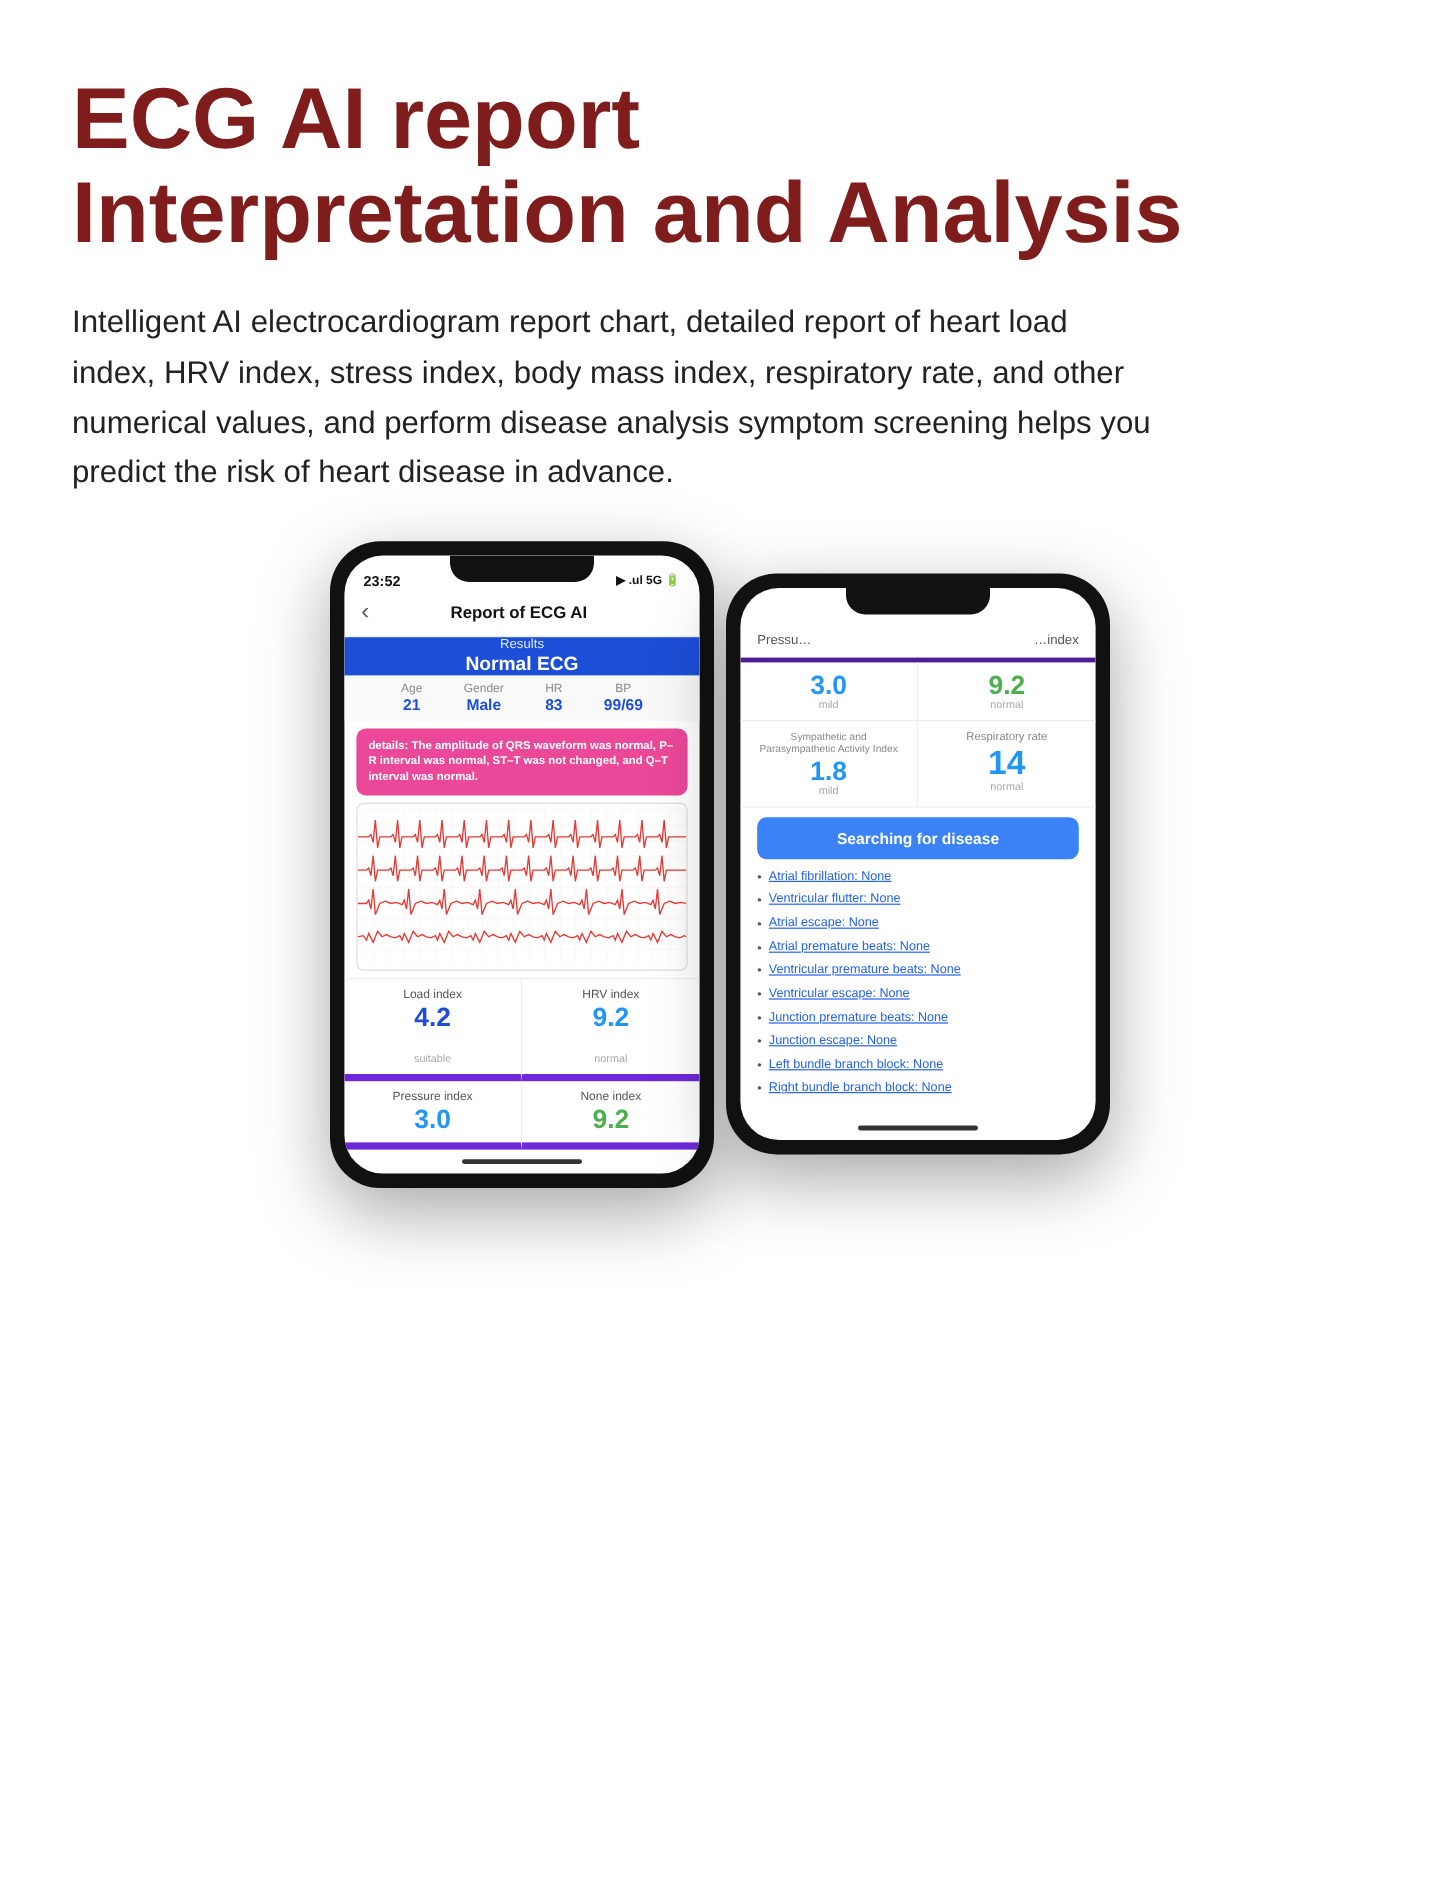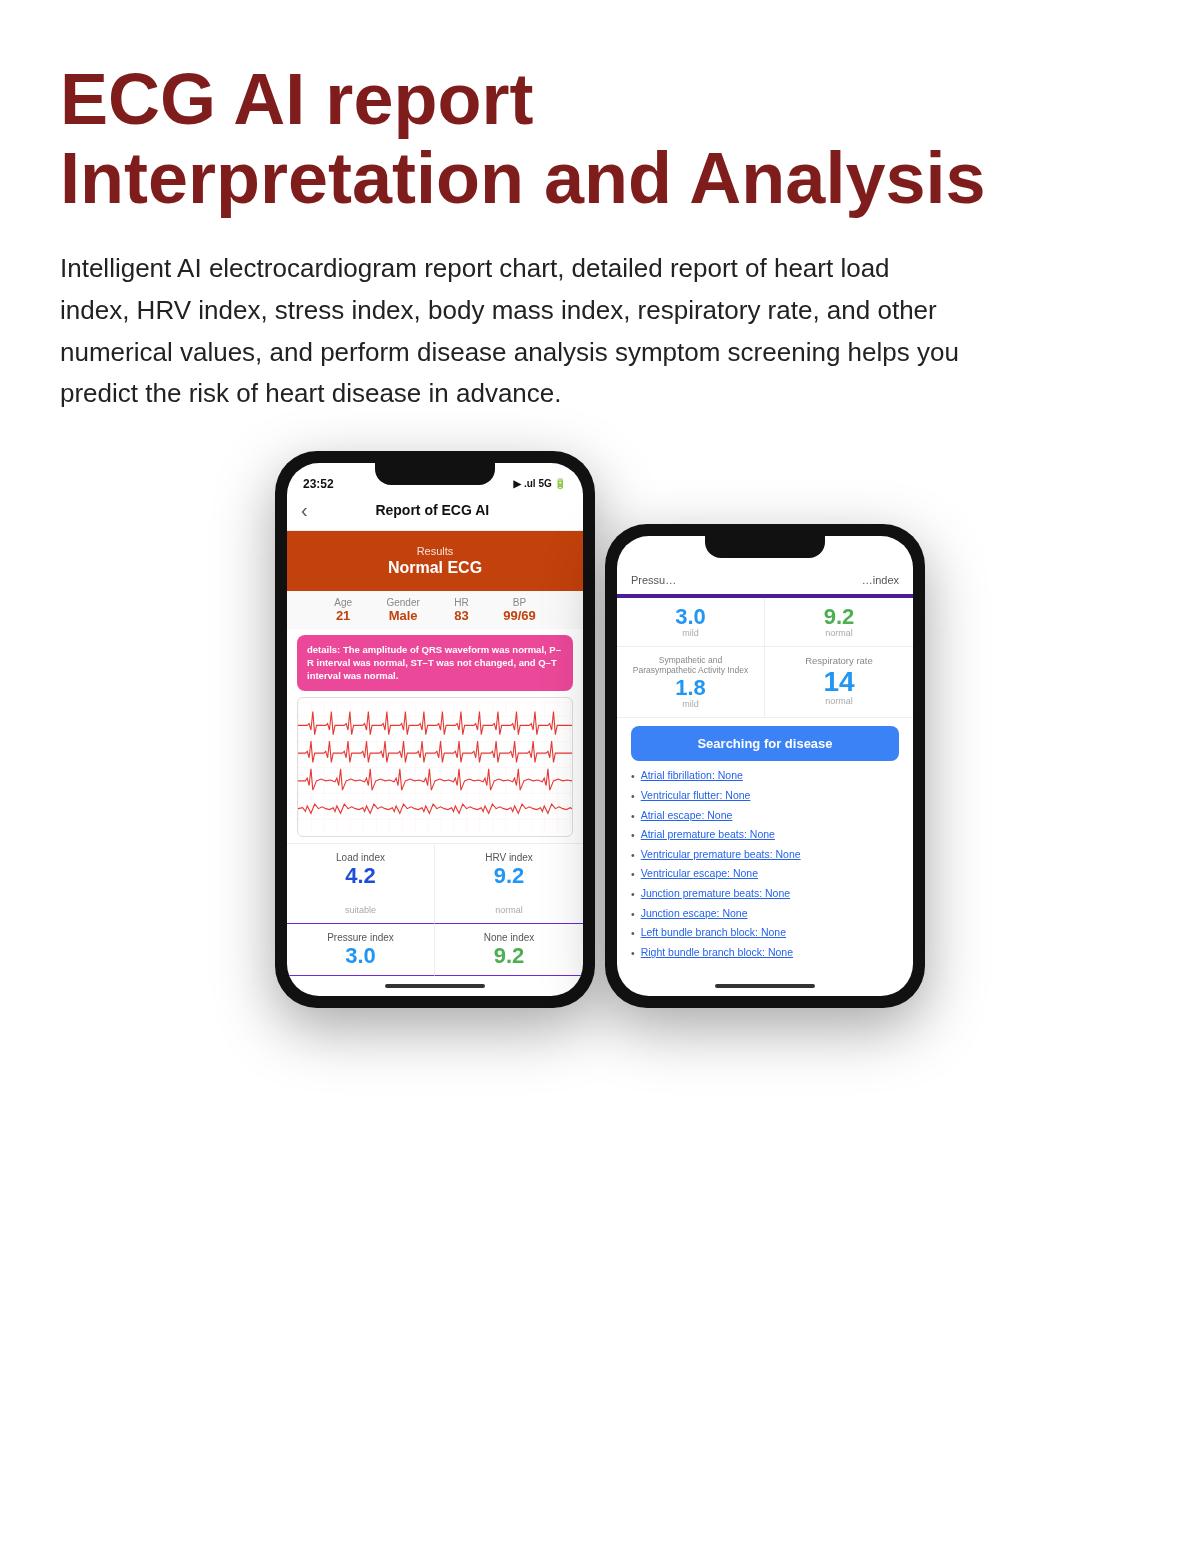--- a/index.html
+++ b/index.html
@@ -26,21 +26,21 @@
       line-height: 1.6;
       color: #222;
       max-width: 900px;
       margin-bottom: 36px;
     }
 
     .phones-container {
       display: flex;
       justify-content: center;
       gap: 10px;
-      align-items: flex-end;
+      align-items: center;
     }
 
     
     .phone-frame {
       width: 320px;
       background: #111;
       border-radius: 42px;
       padding: 12px;
       box-shadow: 0 20px 60px rgba(0,0,0,0.35);
       position: relative;
@@ -107,22 +107,22 @@
     .ecg-header-title {
       flex: 1;
       text-align: center;
       font-size: 14px;
       font-weight: 600;
       color: #111;
       margin-right: 20px;
     }
 
     .results-section {
-      background: #c2410c;
-      padding: 14px 14px;
+      background: #1d4ed8;
+      padding: 0 14px;
       text-align: center;
     }
 
     .results-label {
       font-size: 11px;
       color: rgba(255,255,255,0.85);
       margin-bottom: 2px;
     }
 
     .results-value {
@@ -143,21 +143,21 @@
     }
 
     .patient-col-label {
       font-size: 10px;
       color: #888;
     }
 
     .patient-col-value {
       font-size: 13px;
       font-weight: 700;
-      color: #c2410c;
+      color: #1d4ed8;
     }
 
     .ecg-details {
       background: #ec4899;
       margin: 6px 10px;
       border-radius: 8px;
       padding: 8px 10px;
       font-size: 9.5px;
       color: white;
       line-height: 1.4;
@@ -186,21 +186,21 @@
       grid-template-columns: 1fr 1fr;
       gap: 0;
       border-top: 1px solid #eee;
       margin-top: 6px;
     }
 
     .index-cell {
       padding: 8px 14px;
       text-align: center;
       border-right: 1px solid #eee;
-      border-bottom: 1px solid #6d28d9;
+      border-bottom: 6px solid #6d28d9;
     }
 
     .index-cell:nth-child(even) {
       border-right: none;
     }
 
     .index-label {
       font-size: 10px;
       color: #555;
       margin-bottom: 2px;

